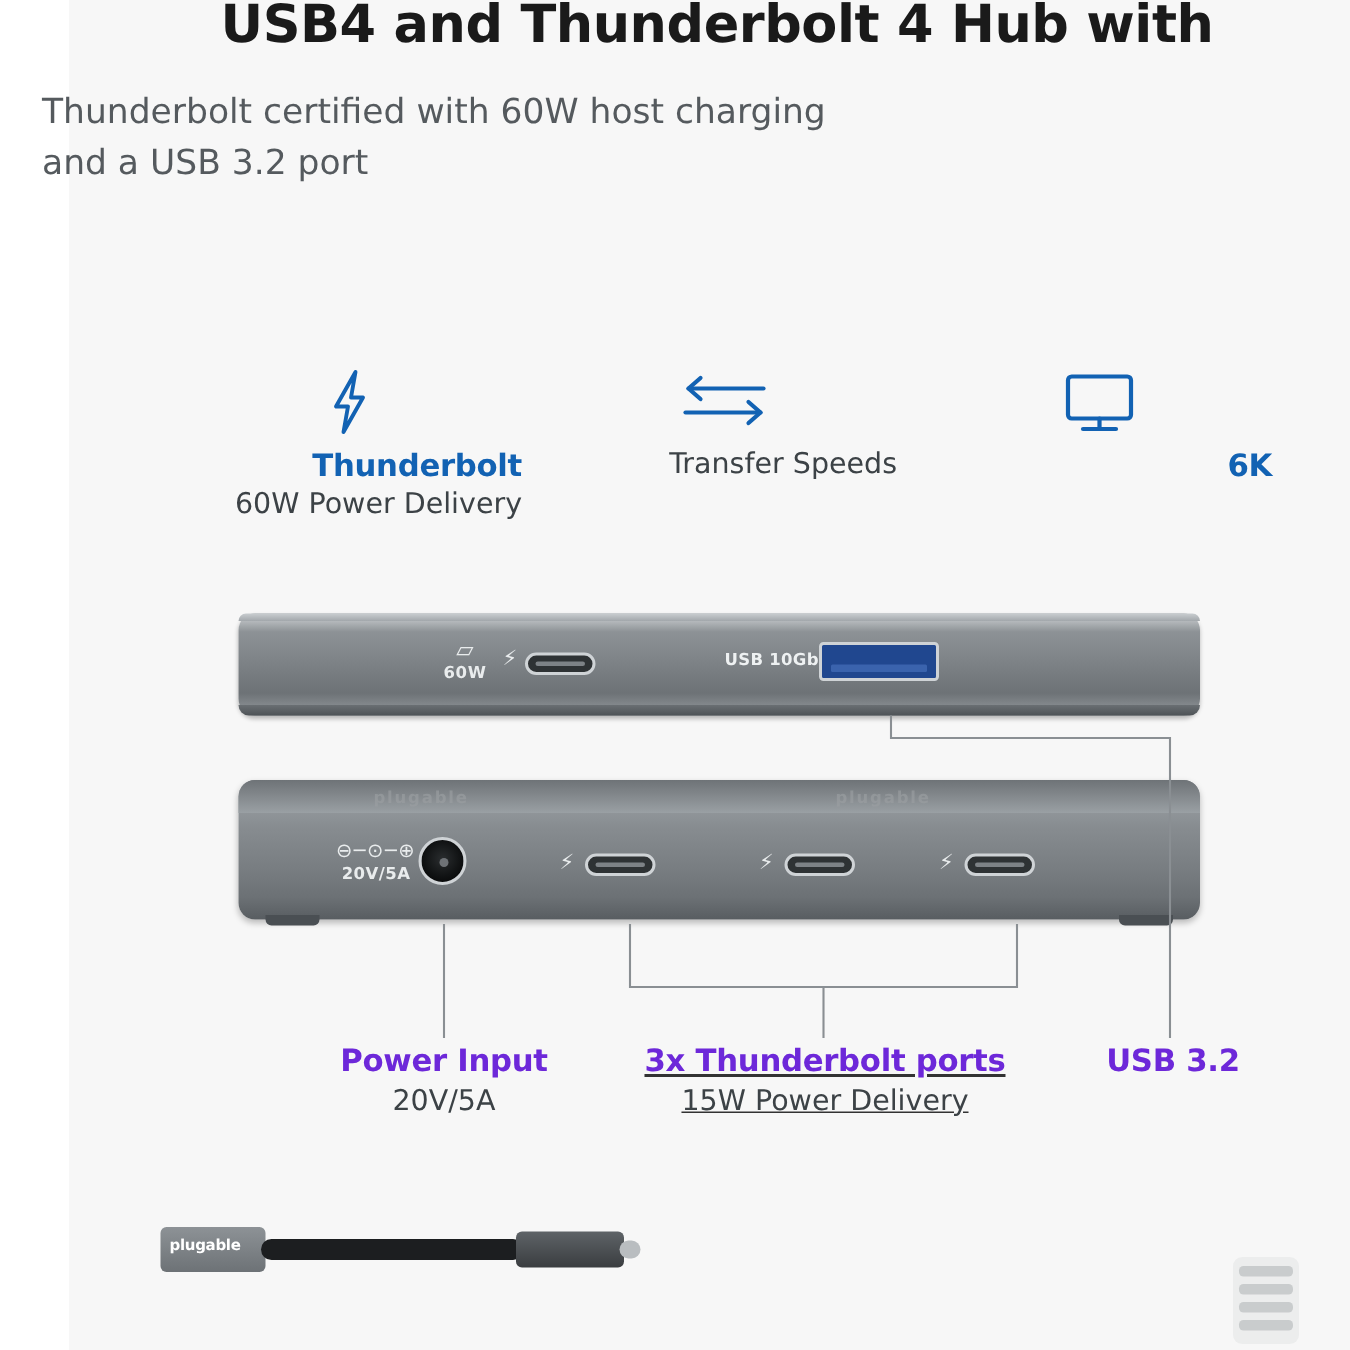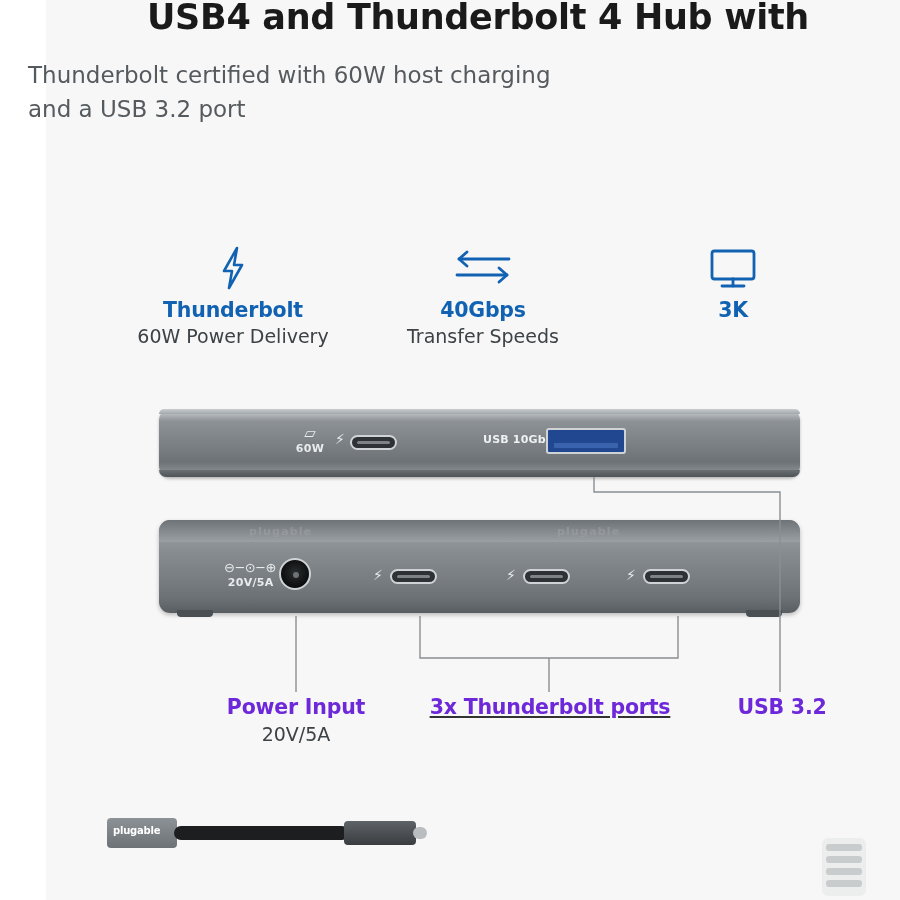--- a/index.html
+++ b/index.html
@@ -63,21 +63,21 @@
   .features {
     position: absolute;
     top: 245px;
     left: 90px;
     width: 730px;
     display: flex;
     justify-content: space-between;
   }
   .feature {
     width: 230px;
-    text-align: center;
+    text-align: right;
   }
   .feature .ficon {
     height: 46px;
     display: flex;
     align-items: flex-end;
     justify-content: center;
     margin-bottom: 7px;
   }
   .feature .ftitle {
     font-size: 20.5px;
@@ -358,35 +358,34 @@
       <div class="ficon">
         <svg width="64" height="46" viewBox="0 0 64 46" aria-hidden="true">
           <g fill="none" stroke="#1262b3" stroke-width="2.8" stroke-linecap="round" stroke-linejoin="round">
             <path d="M58 14 L8 14"></path>
             <path d="M16 7 L8 14 L16 21"></path>
             <path d="M6 30 L56 30"></path>
             <path d="M48 23 L56 30 L48 37"></path>
           </g>
         </svg>
       </div>
-      <div class="ftitle">40Gbps</div>
       <div class="fsub">Transfer Speeds</div>
     </div>
 
     <div class="feature">
       <div class="ficon">
         <svg width="56" height="46" viewBox="0 0 56 46" aria-hidden="true">
           <g fill="none" stroke="#1262b3" stroke-width="2.8" stroke-linejoin="round" stroke-linecap="round">
             <rect x="7" y="6" width="42" height="28" rx="2.5"></rect>
             <path d="M28 34 L28 41"></path>
             <path d="M17 41 L39 41"></path>
           </g>
         </svg>
       </div>
-      <div class="ftitle">3K</div>
+      <div class="ftitle">6K</div>
     </div>
 
   </div>
 
   <div class="device" id="device-front"></div>
 
   <div class="lap-label">
     <div class="lap-icon">▱</div>
     <div class="lap-60w">60W</div>
   </div>
@@ -430,20 +429,21 @@
     </g>
   </svg>
 
   <div class="bottom-labels">
     <div class="blabel" id="label-power">
       <div class="btitle">Power Input</div>
       <div class="bsub">20V/5A</div>
     </div>
     <div class="blabel" id="label-tb">
       <div class="btitle">3x Thunderbolt ports</div>
+      <div class="bsub">15W Power Delivery</div>
     </div>
     <div class="blabel" id="label-usb32">
       <div class="btitle">USB 3.2</div>
     </div>
   </div>
 
   <div class="adapter-body"></div>
   <div class="adapter-logo">plugable</div>
   <div class="adapter-cable"></div>
   <div class="adapter-plug"></div>

